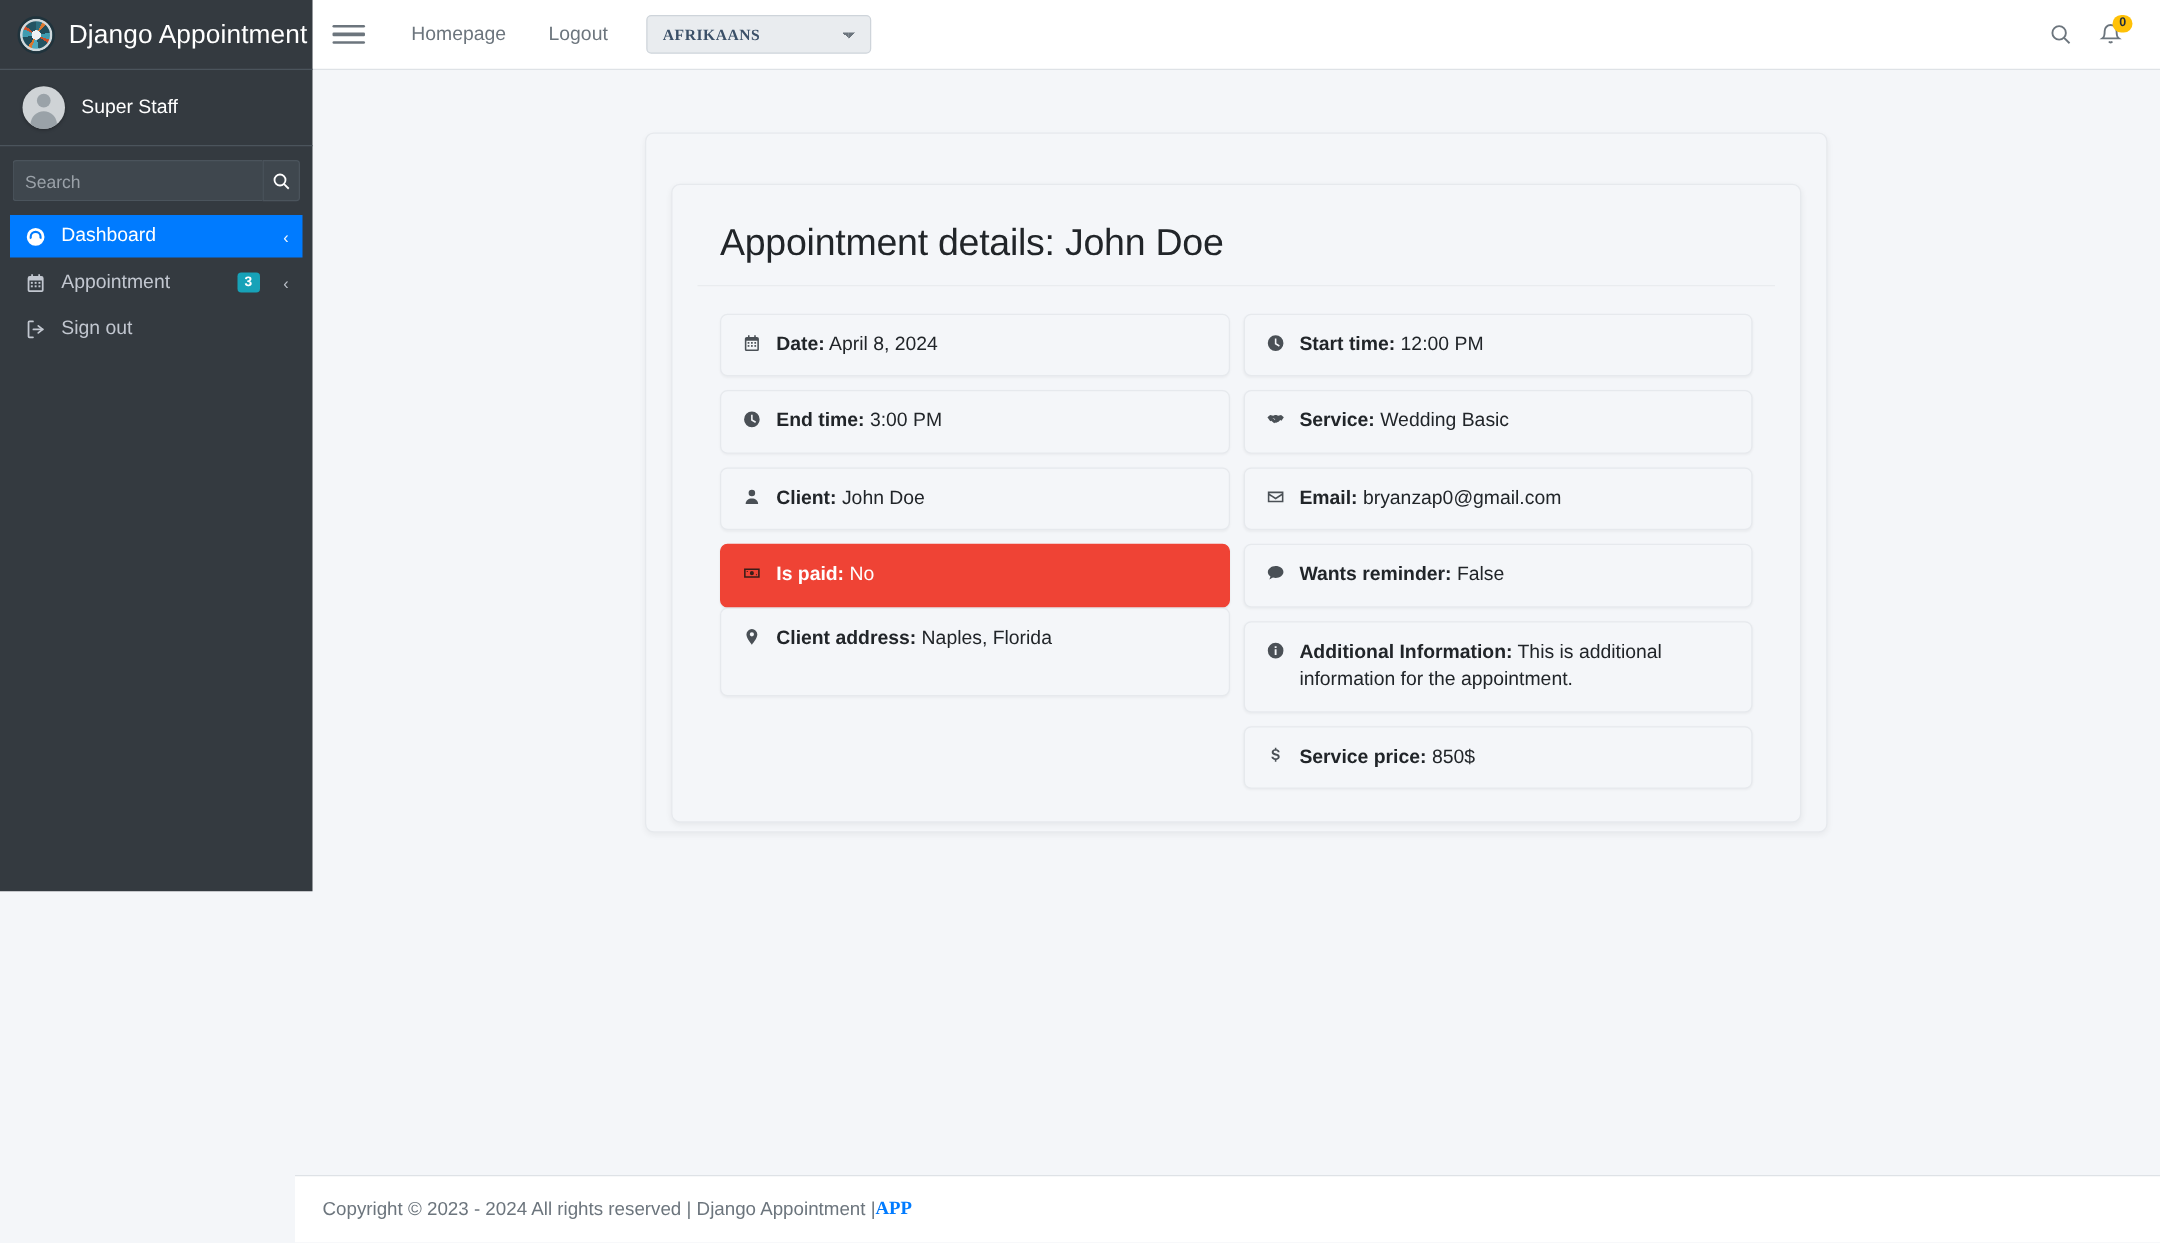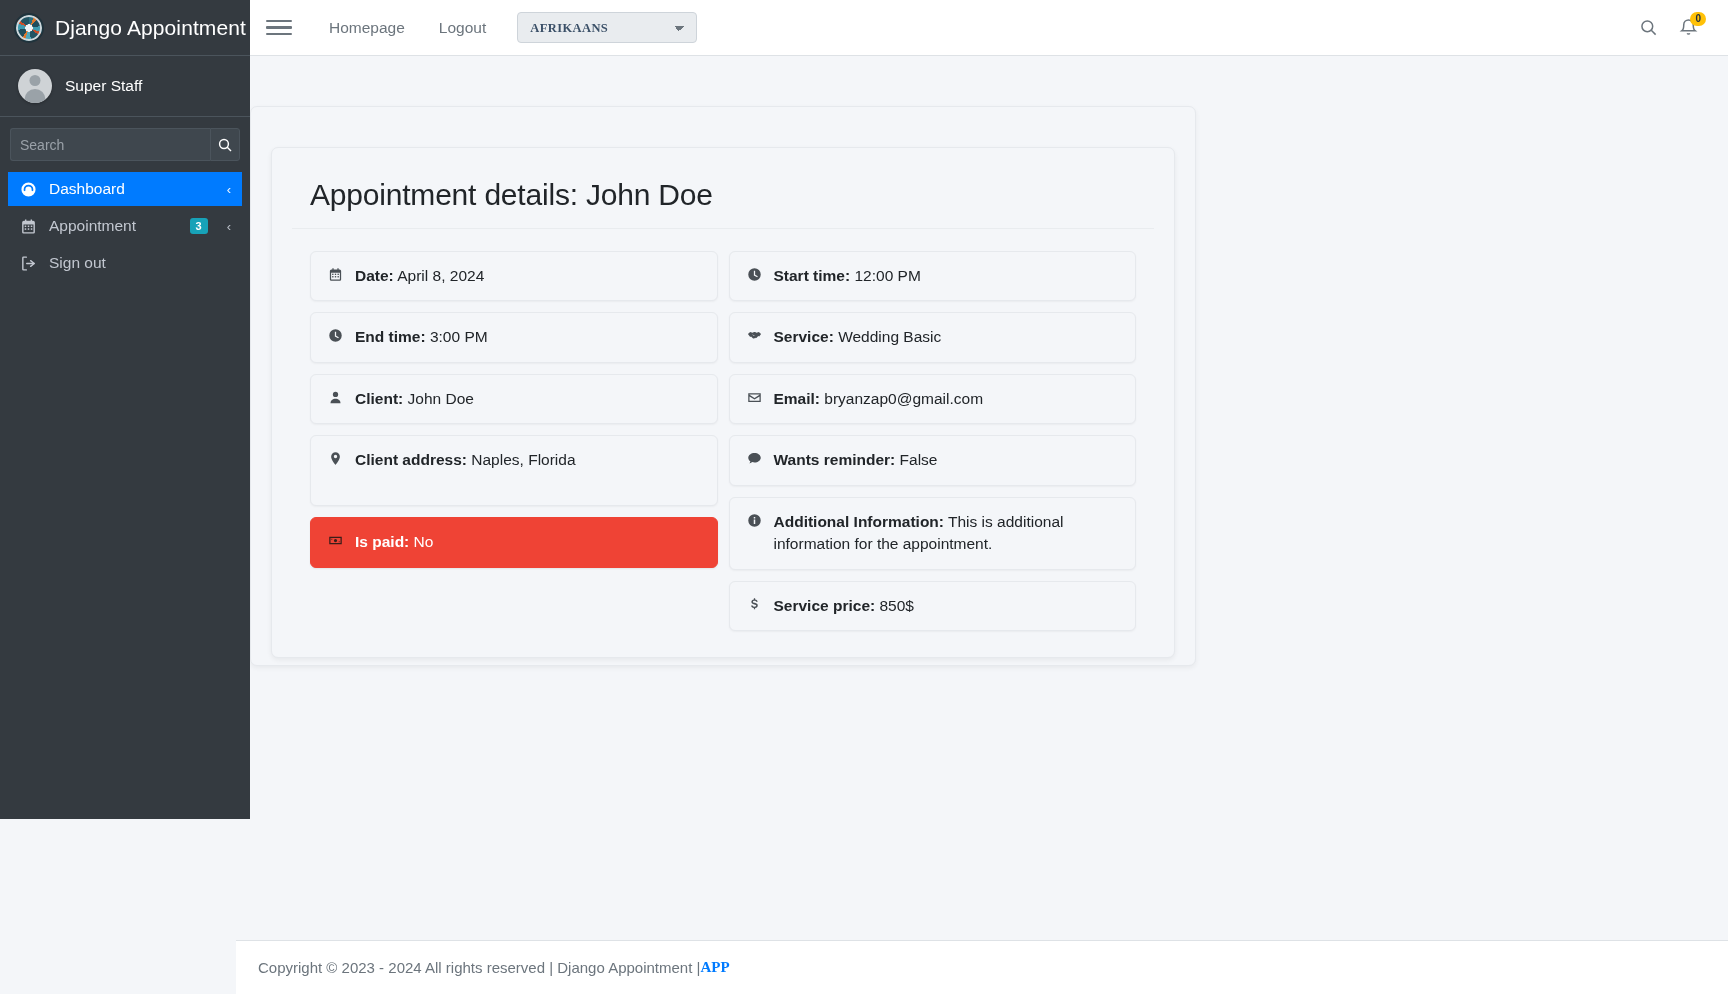--- a/index.html
+++ b/index.html
@@ -6,21 +6,21 @@
   html, body {
     width: 1728px; height: 994px;
     font-family: "Liberation Sans", sans-serif;
     background: #f4f6f9;
     overflow: hidden;
   }
   .app { display: flex; width: 1728px; height: 994px; position: relative; }
 
   
   .sidebar {
-    width: 250px; min-width: 250px; height: 819px;
+    width: 250px; min-width: 250px; height: 713px;
     background: #343a40; color: #c2c7d0;
     display: flex; flex-direction: column;
     position: relative; z-index: 5;
   }
   .brand {
     height: 56px; display: flex; align-items: center; gap: 11px;
     padding: 0 14px;
     border-bottom: 1px solid #4b545c;
   }
   .brand-logo {
@@ -135,21 +135,21 @@
   }
   .nav-icon-btn svg { width: 19px; height: 19px; stroke: #6c757d; fill: none; stroke-width: 1.9; }
   .notif-badge {
     position: absolute; top: 4px; right: 2px;
     background: #ffc107; color: #1f2d3d; font-size: 10px; font-weight: bold;
     border-radius: 9px; padding: 1px 5px; line-height: 1.2;
   }
 
   .content {
     flex: 1; overflow: hidden; position: relative;
-    display: flex; justify-content: flex-start;
+    display: flex; justify-content: center;
     padding-top: 50px;
   }
   .outer-card {
     width: 946px; height: 560px;
     background: #f4f6f9;
     border: 1px solid #e6e9ed;
     border-radius: 7px;
     box-shadow: 0 2px 5px rgba(0,0,0,.055);
     padding: 40px 20px 0 20px;
   }
@@ -351,36 +351,36 @@
                 <span class="d-icon">
                   <svg viewBox="0 0 24 24">
                       <circle cx="12" cy="7" r="4.2"></circle>
                       <path d="M4 21c0-4.4 3.6-7 8-7s8 2.6 8 7H4z"></path>
                     </svg>
                 </span>
                 <span class="d-text"><b>Client:</b> <span>John Doe</span></span>
               </div>
 
 
+              <div class="detail danger last">
+                <span class="d-icon">
+                  <svg viewBox="0 0 24 24">
+                      <path d="M2 6h20v12H2V6zm2 2v8h16V8H4zm8 1.4a2.6 2.6 0 1 1 0 5.2 2.6 2.6 0 0 1 0-5.2zM5.4 9.3h1.4v1.4H5.4V9.3zm11.8 4h1.4v1.4h-1.4v-1.4z"></path>
+                    </svg>
+                </span>
+                <span class="d-text"><b>Is paid:</b> <span>No</span></span>
+              </div>
+
               <div class="detail tall">
                 <span class="d-icon">
                   <svg viewBox="0 0 24 24">
                       <path d="M12 2a7 7 0 0 0-7 7c0 5 7 13 7 13s7-8 7-13a7 7 0 0 0-7-7zm0 9.4A2.6 2.6 0 1 1 12 6a2.6 2.6 0 0 1 0 5.4z"></path>
                     </svg>
                 </span>
                 <span class="d-text"><b>Client address:</b> <span>Naples, Florida</span></span>
-              </div>
-
-              <div class="detail danger last">
-                <span class="d-icon">
-                  <svg viewBox="0 0 24 24">
-                      <path d="M2 6h20v12H2V6zm2 2v8h16V8H4zm8 1.4a2.6 2.6 0 1 1 0 5.2 2.6 2.6 0 0 1 0-5.2zM5.4 9.3h1.4v1.4H5.4V9.3zm11.8 4h1.4v1.4h-1.4v-1.4z"></path>
-                    </svg>
-                </span>
-                <span class="d-text"><b>Is paid:</b> <span>No</span></span>
               </div>
 
             </div>
 
             <div class="col">
 
               <div class="detail">
                 <span class="d-icon">
                   <svg viewBox="0 0 24 24">
                       <path d="M12 2a10 10 0 1 0 0 20 10 10 0 0 0 0-20zm1 4v6.3l4.3 2.5-1 1.7-5.3-3.1V6h2z"></path>

